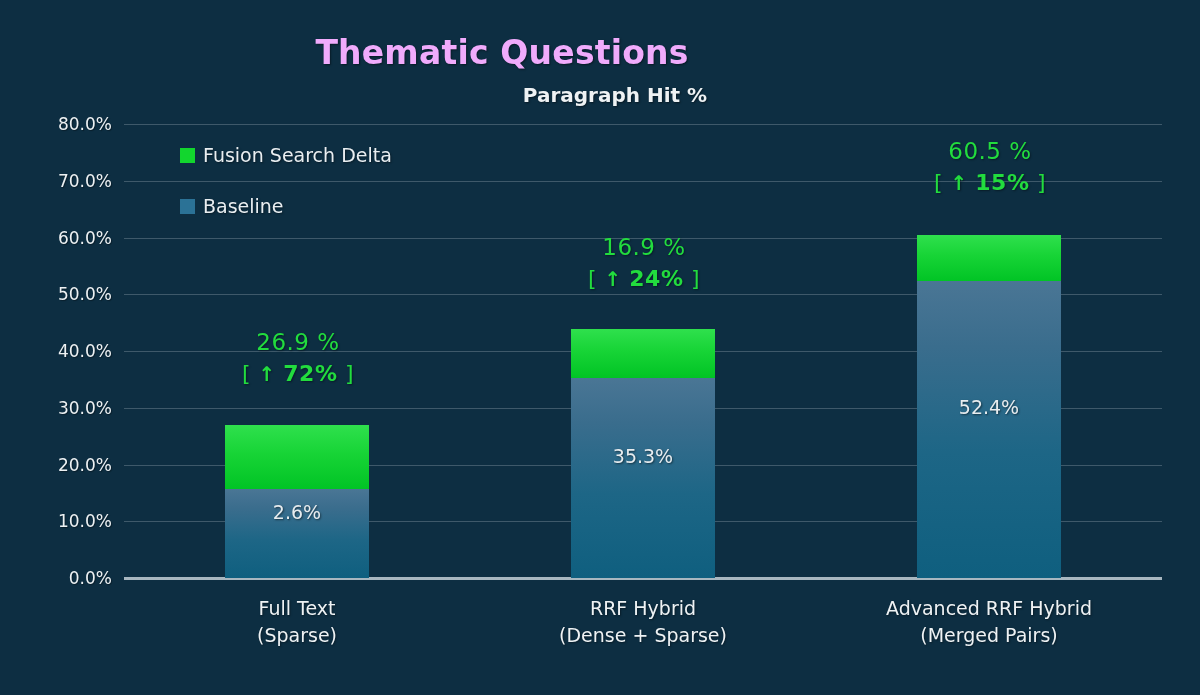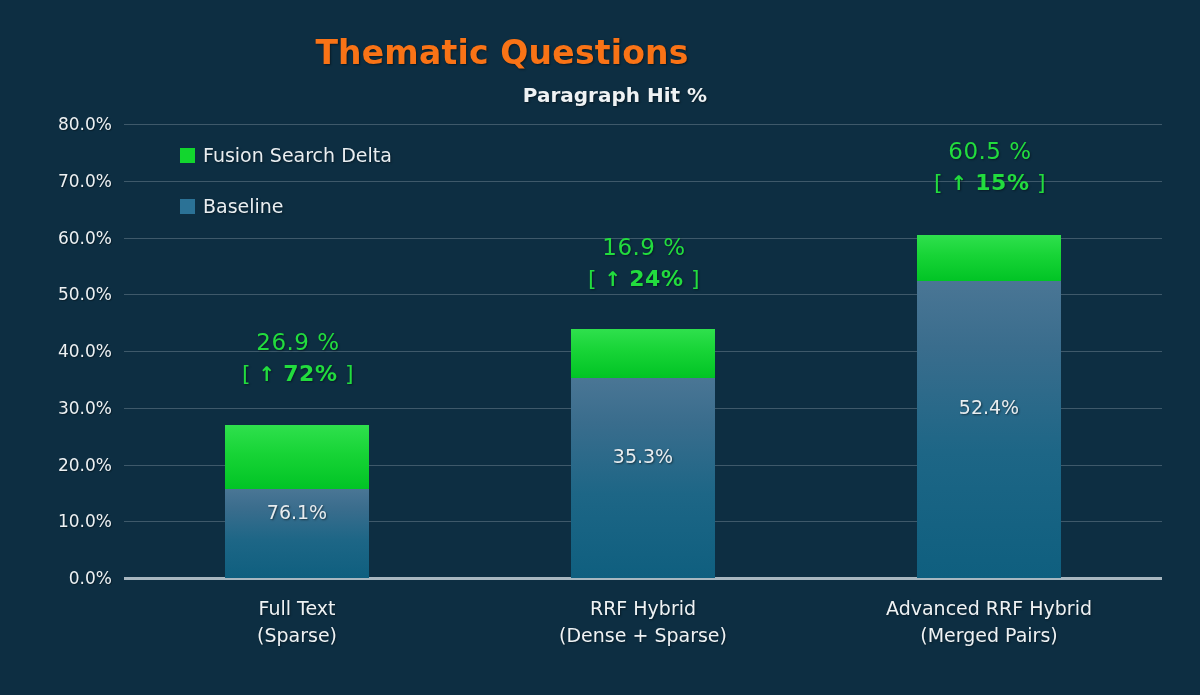--- a/index.html
+++ b/index.html
@@ -18,21 +18,21 @@
 
   
   #chart-title {
     position: absolute;
     top: 33px;
     left: 0;
     width: 1004px;
     text-align: center;
     font-size: 33px;
     font-weight: bold;
-    color: #f97316;
+    color: #f0abfc;
     letter-spacing: 0.2px;
     text-shadow: 1px 1px 2px rgba(0,0,0,0.45);
   }
   #chart-subtitle {
     position: absolute;
     top: 83px;
     left: 15px;
     width: 1200px;
     text-align: center;
     font-size: 20px;
@@ -202,21 +202,21 @@
   <div class="gridline" style="top:170.25px;"></div>
   <div class="gridline" style="top:227px;"></div>
   <div class="gridline" style="top:283.75px;"></div>
   <div class="gridline" style="top:340.5px;"></div>
   <div class="gridline" style="top:397.25px;"></div>
   <div class="axis-line"></div>
 
   <div class="bar-group" style="left:101px;">
     <div class="seg-baseline" style="height:88.53px;"></div>
     <div class="seg-delta" style="bottom:88.53px; height:64.13px;"></div>
-    <div class="inbar-label" style="bottom:44.27px;">76.1%</div>
+    <div class="inbar-label" style="bottom:44.27px;">2.6%</div>
   </div>
 
   <div class="bar-group" style="left:447px;">
     <div class="seg-baseline" style="height:200.35px;"></div>
     <div class="seg-delta" style="bottom:200.35px; height:48.24px;"></div>
     <div class="inbar-label" style="bottom:100.17px;">35.3%</div>
   </div>
 
   <div class="bar-group" style="left:793px;">
     <div class="seg-baseline" style="height:297.37px;"></div>

